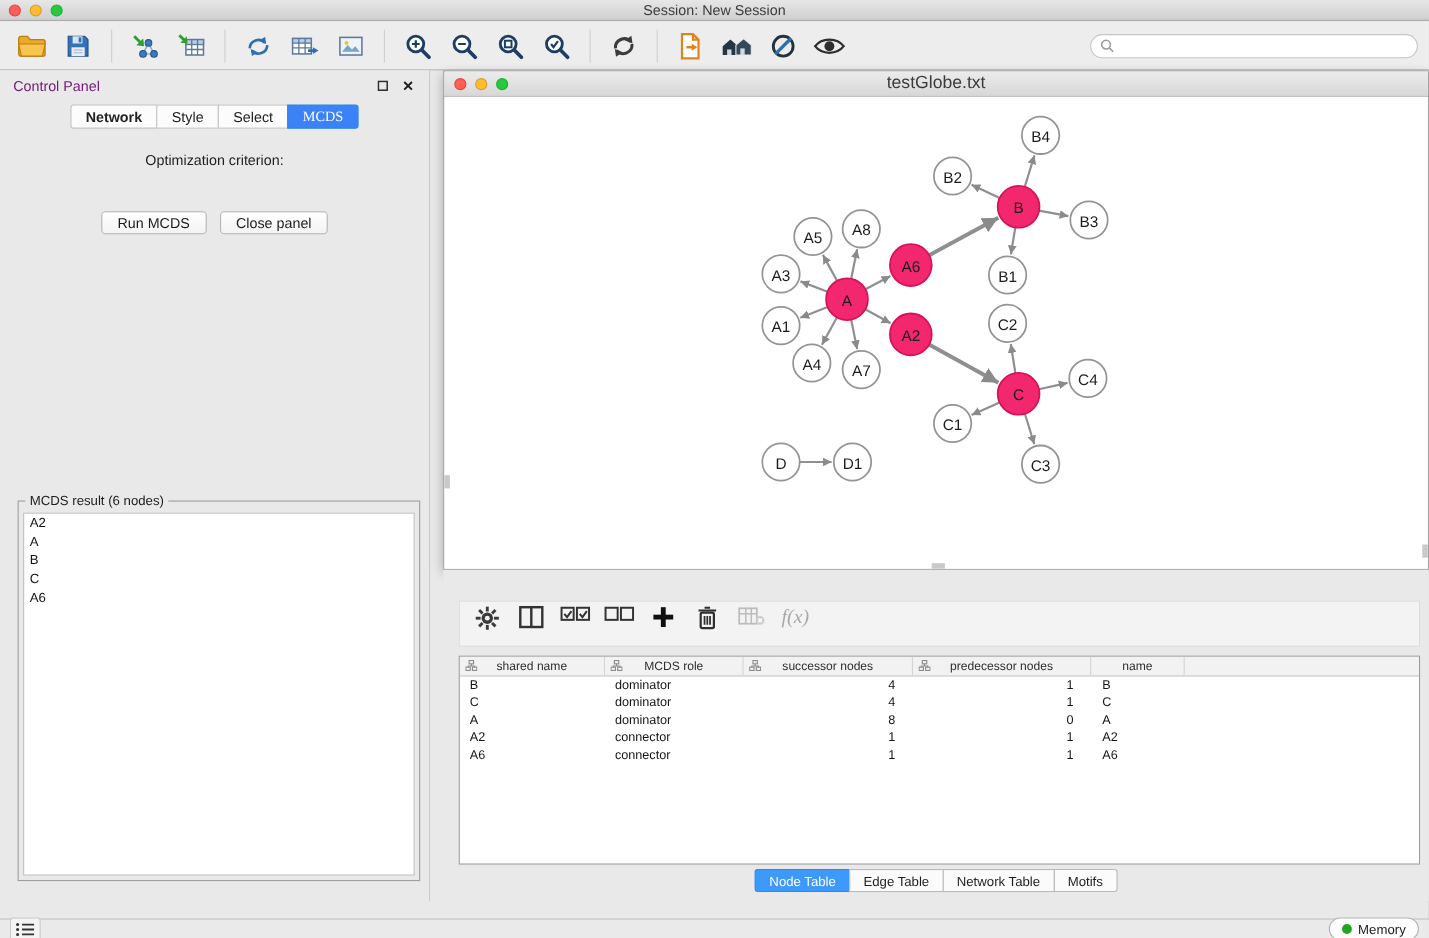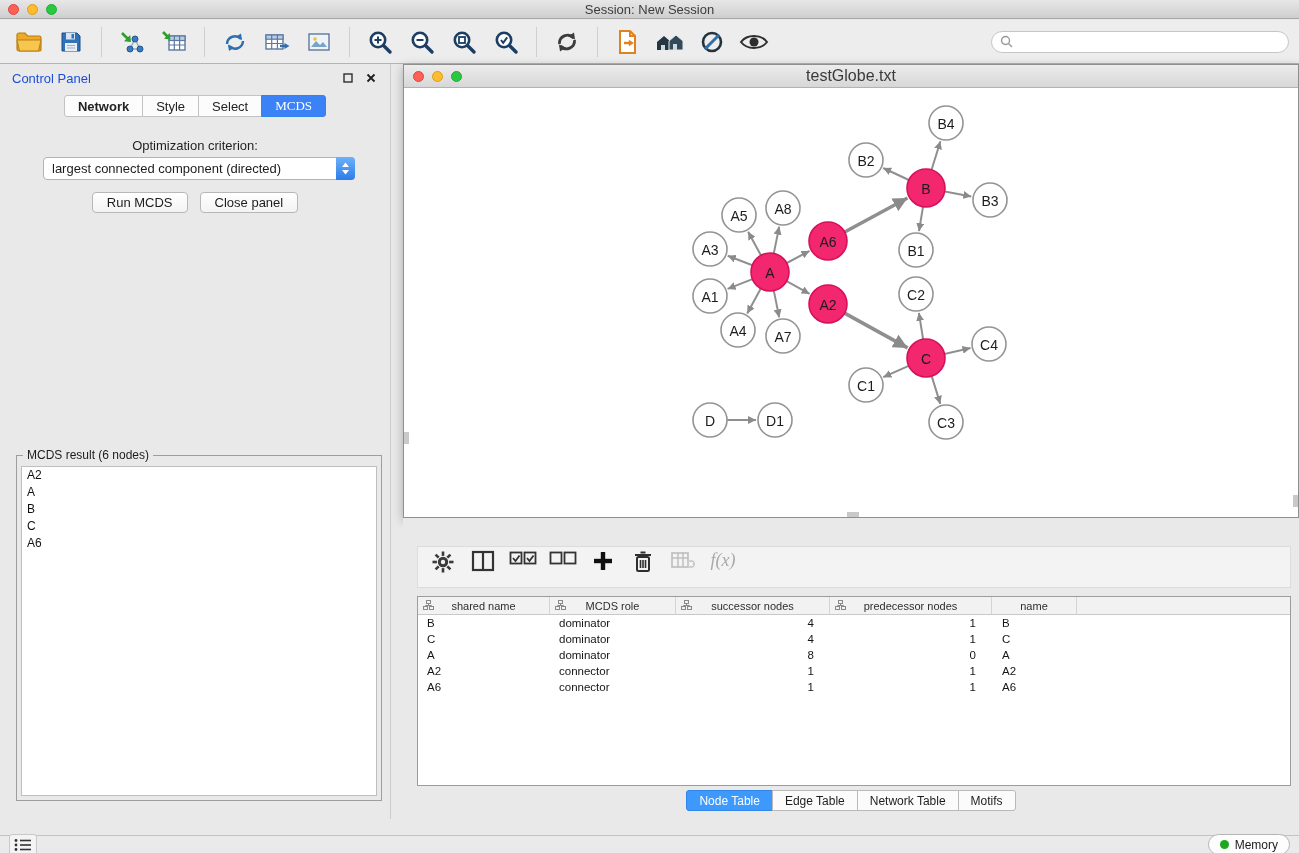--- a/index.html
+++ b/index.html
@@ -22,21 +22,21 @@
     border-bottom:1px solid #b4b4b4; display:flex; align-items:center; padding:0 10px; gap:4px; }
   .tb-btn { width:38px; height:36px; display:flex; align-items:center; justify-content:center; border-radius:4px; cursor:default; }
   .tb-sep { width:1px; height:30px; background:#cfcfcf; margin:0 7px; }
   .search-wrap { margin-left:auto; width:298px; height:22px; border:1px solid #c6c6c6; border-radius:12px;
     background:#fff; display:flex; align-items:center; padding:0 8px; gap:5px; }
   .search-input { border:none; outline:none; flex:1; font-size:12px; background:transparent; }
 
   
   .control-panel { position:absolute; top:64px; left:0; width:391px; bottom:34px; background:#e9e9e9; border-right:1px solid #cccccc; }
   .panel-header { height:28px; display:flex; align-items:center; padding:0 12px; }
-  .panel-title { font-size:13px; color:#1d4ed8; }
+  .panel-title { font-size:13px; color:#701a75; }
   .panel-controls { margin-left:auto; display:flex; gap:9px; align-items:center; }
   .panel-ctl { width:14px; height:14px; display:flex; align-items:center; justify-content:center; cursor:default; }
 
   .cp-tabs { position:absolute; top:31px; left:0; right:0; display:flex; justify-content:center; }
   .cp-tab { height:22px; padding:0 13px; display:flex; align-items:center; background:#fcfcfc;
     border:1px solid #c3c3c3; margin-left:-1px; font-size:13px; color:#222; cursor:default; }
   .cp-tab:first-child { border-radius:3px 0 0 3px; margin-left:0;font-weight:bold; }
   .cp-tab:last-child { border-radius:0 3px 3px 0; }
   .cp-tab.active { background:#3b82f6; border-color:#2f86e8; color:#fff;font-family:Liberation Serif, serif; }
 
@@ -278,29 +278,20 @@
         </span>
       </span>
     </div>
     <div class="cp-tabs">
       <div class="cp-tab">Network</div>
       <div class="cp-tab">Style</div>
       <div class="cp-tab">Select</div>
       <div class="cp-tab active">MCDS</div>
     </div>
     <div class="opt-label">Optimization criterion:</div>
-    <div class="combo">
-      <span class="combo-text">largest connected component (directed)</span>
-      <span class="combo-stepper">
-        <svg width="9" height="13" viewBox="0 0 9 13">
-            <path d="M4.5 0.5 L8 5 H1z" fill="#fff"></path>
-            <path d="M4.5 12.5 L1 8 h7z" fill="#fff"></path>
-          </svg>
-      </span>
-    </div>
     <div class="cp-buttons">
       <div class="cp-btn">Run MCDS</div>
       <div class="cp-btn">Close panel</div>
     </div>
     <div class="result-group">
       <span class="result-legend">MCDS result (6 nodes)</span>
       <div class="result-list">
           <div class="result-item">A2</div>
           <div class="result-item">A</div>
           <div class="result-item">B</div>

